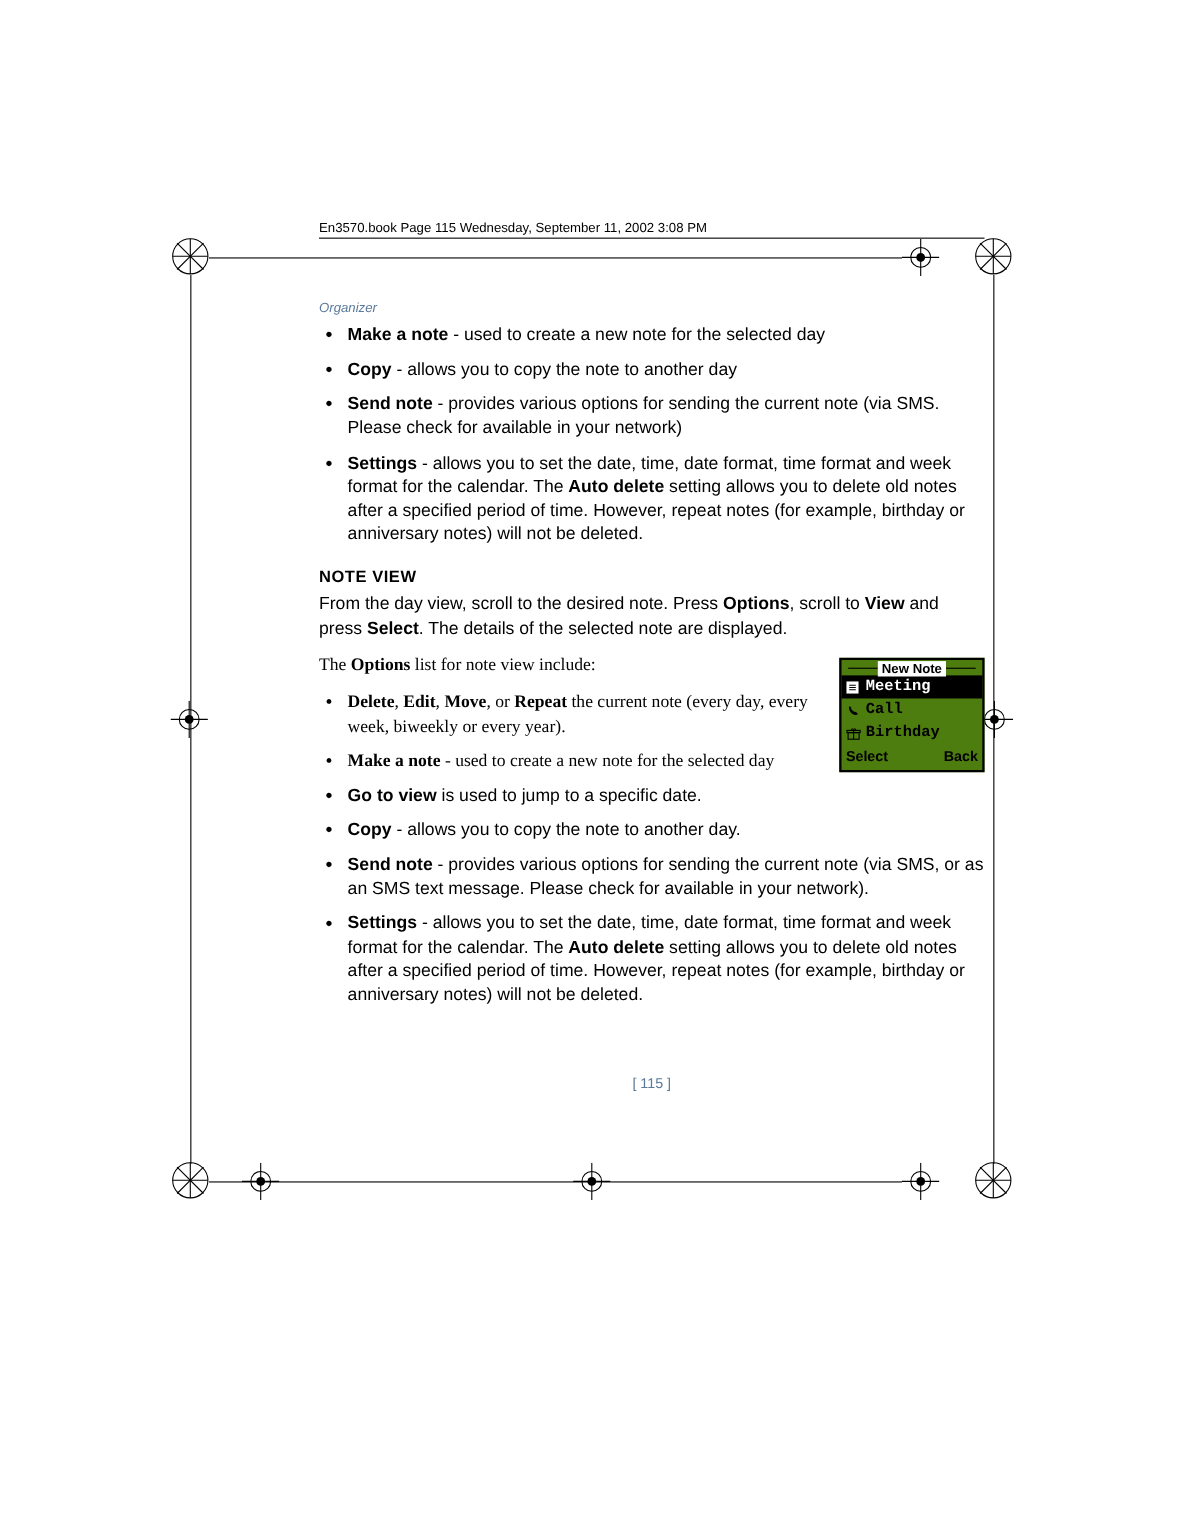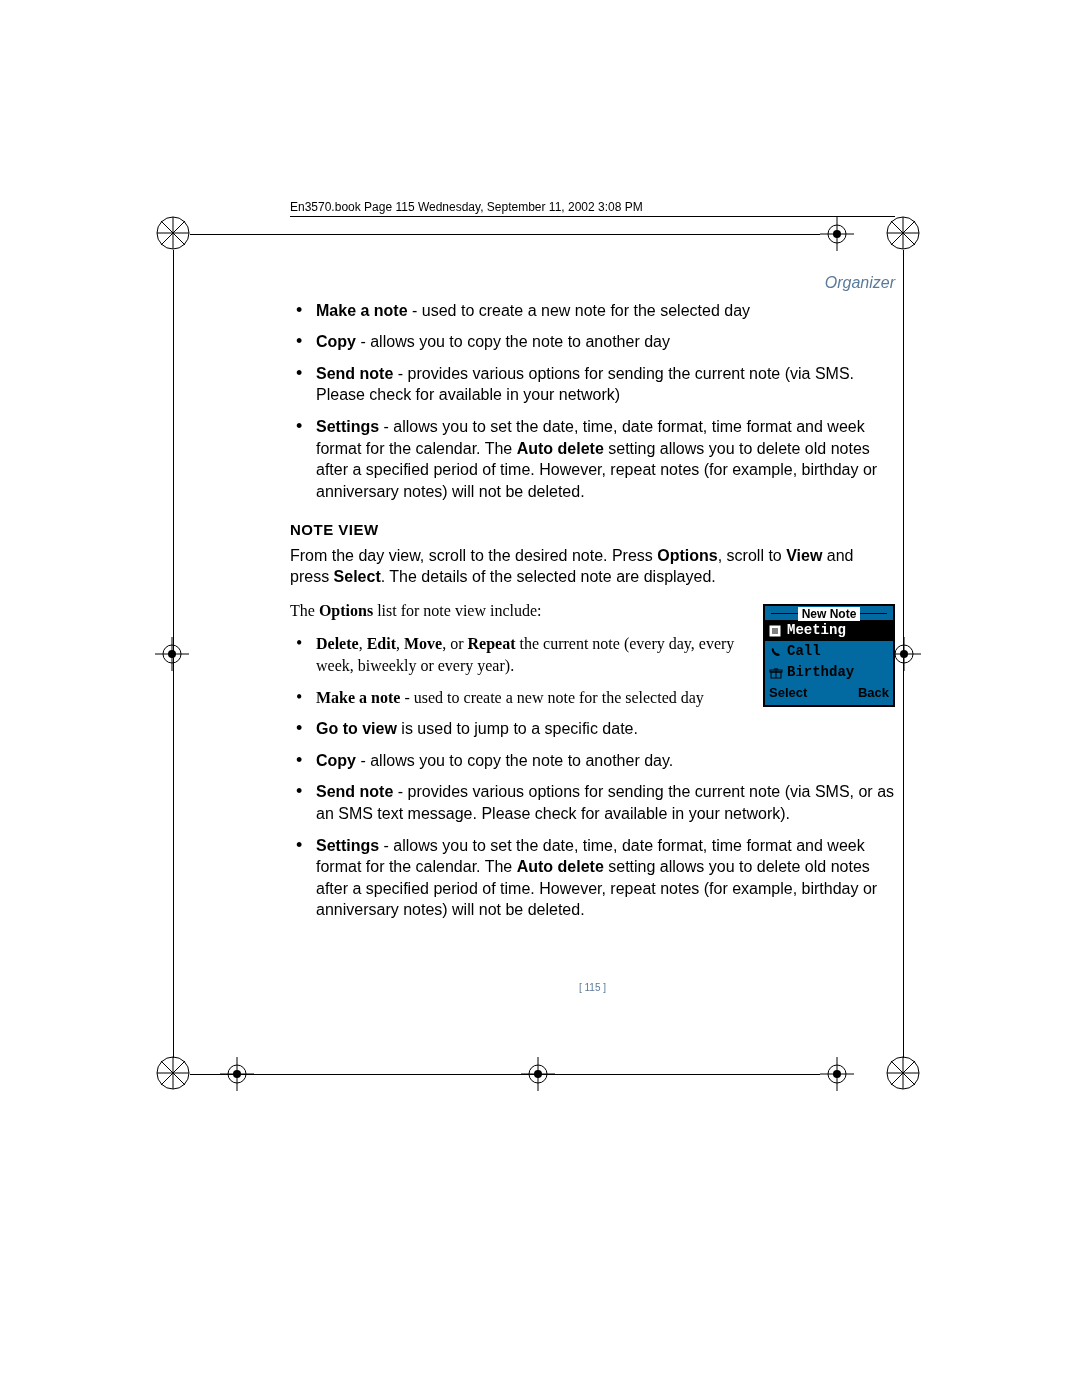--- a/index.html
+++ b/index.html
@@ -27,24 +27,23 @@
     margin-bottom: 55px;
   }
   .content {
     margin-left: 120px;
     margin-right: 15px;
     font-size: 16px;
     line-height: 1.35;
     color: #000;
   }
   .section-label {
-    text-align: right;
     font-style: italic;
     color: #5a7a9a;
-    font-size: 16px;
+    font-size: 12px;
     margin-bottom: 6px;
   }
   ul.bullets {
     list-style: none;
     margin: 0 0 10px 0;
     padding: 0;
   }
   ul.bullets li {
     position: relative;
     padding-left: 26px;
@@ -72,21 +71,21 @@
     align-items: flex-start;
     gap: 18px;
   }
   .with-figure .text-col { flex: 1; font-family: Liberation Serif, serif; }
   .phone-screen {
     border: 2px solid #000;
     width: 128px;
     font-family: Arial, sans-serif;
     font-weight: bold;
     font-size: 14px;
-    background: #0369a1;
+    background: #4d7c0f;
     margin-top: 4px;
   }
   .phone-title {
     text-align: center;
     font-size: 12px;
     position: relative;
     height: 14px;
   }
   .phone-title span {
     background: #fff;
@@ -119,21 +118,21 @@
   .ph-soft {
     display: flex;
     justify-content: space-between;
     padding: 2px 4px 3px 4px;
     font-size: 13px;
   }
   .page-num {
     text-align: center;
     color: #5a7a9a;
     margin-top: 60px;
-    font-size: 10px;
+    font-size: 13px;
   }
   
   .orb {
     position:absolute;
     width:36px; height:36px;
   }
   .cross {
     position:absolute;
     width:34px; height:34px;
   }

